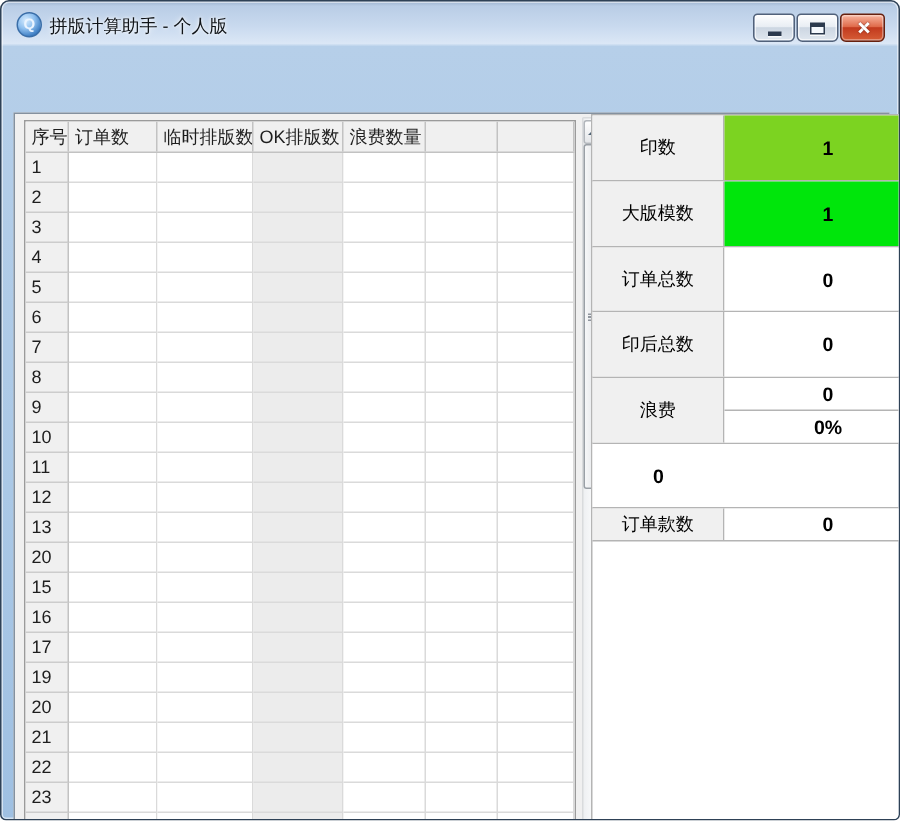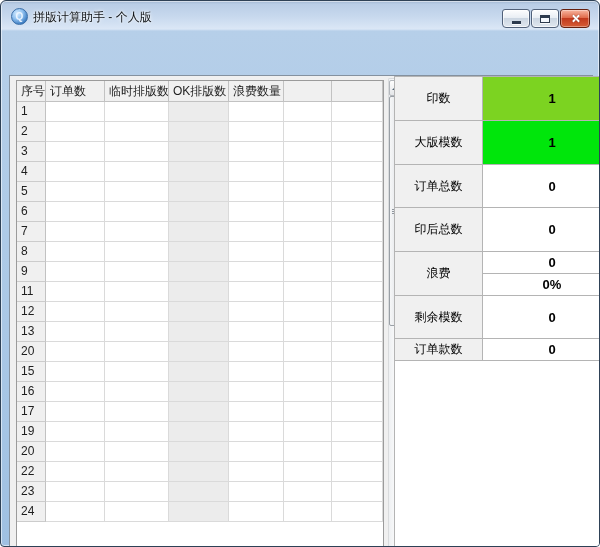--- a/index.html
+++ b/index.html
@@ -246,20 +246,29 @@
           <div class="tr">
             <div class="td rowhead">9</div>
             <div class="td"></div>
             <div class="td"></div>
             <div class="td okcol"></div>
             <div class="td"></div>
             <div class="td"></div>
             <div class="td"></div>
           </div>
           <div class="tr">
+            <div class="td rowhead">10</div>
+            <div class="td"></div>
+            <div class="td"></div>
+            <div class="td okcol"></div>
+            <div class="td"></div>
+            <div class="td"></div>
+            <div class="td"></div>
+          </div>
+          <div class="tr">
             <div class="td rowhead">11</div>
             <div class="td"></div>
             <div class="td"></div>
             <div class="td okcol"></div>
             <div class="td"></div>
             <div class="td"></div>
             <div class="td"></div>
           </div>
           <div class="tr">
             <div class="td rowhead">12</div>
@@ -319,20 +328,29 @@
             <div class="td rowhead">19</div>
             <div class="td"></div>
             <div class="td"></div>
             <div class="td okcol"></div>
             <div class="td"></div>
             <div class="td"></div>
             <div class="td"></div>
           </div>
           <div class="tr">
             <div class="td rowhead">20</div>
+            <div class="td"></div>
+            <div class="td"></div>
+            <div class="td okcol"></div>
+            <div class="td"></div>
+            <div class="td"></div>
+            <div class="td"></div>
+          </div>
+          <div class="tr">
+            <div class="td rowhead">21</div>
             <div class="td"></div>
             <div class="td"></div>
             <div class="td okcol"></div>
             <div class="td"></div>
             <div class="td"></div>
             <div class="td"></div>
           </div>
           <div class="tr">
             <div class="td rowhead">22</div>
             <div class="td"></div>
@@ -394,21 +412,20 @@
             <div class="svalue">0</div>
           </div>
           <div class="srow">
             <div class="slabel">浪费</div>
             <div class="svalue split">
               <div class="half">0</div>
               <div class="half">0%</div>
             </div>
           </div>
           <div class="srow">
-            <div class="slabel">剩余模数</div>
             <div class="svalue">0</div>
           </div>
           <div class="srow">
             <div class="slabel">订单款数</div>
             <div class="svalue">0</div>
           </div>
         </div>
     </div>
 
   </div>

